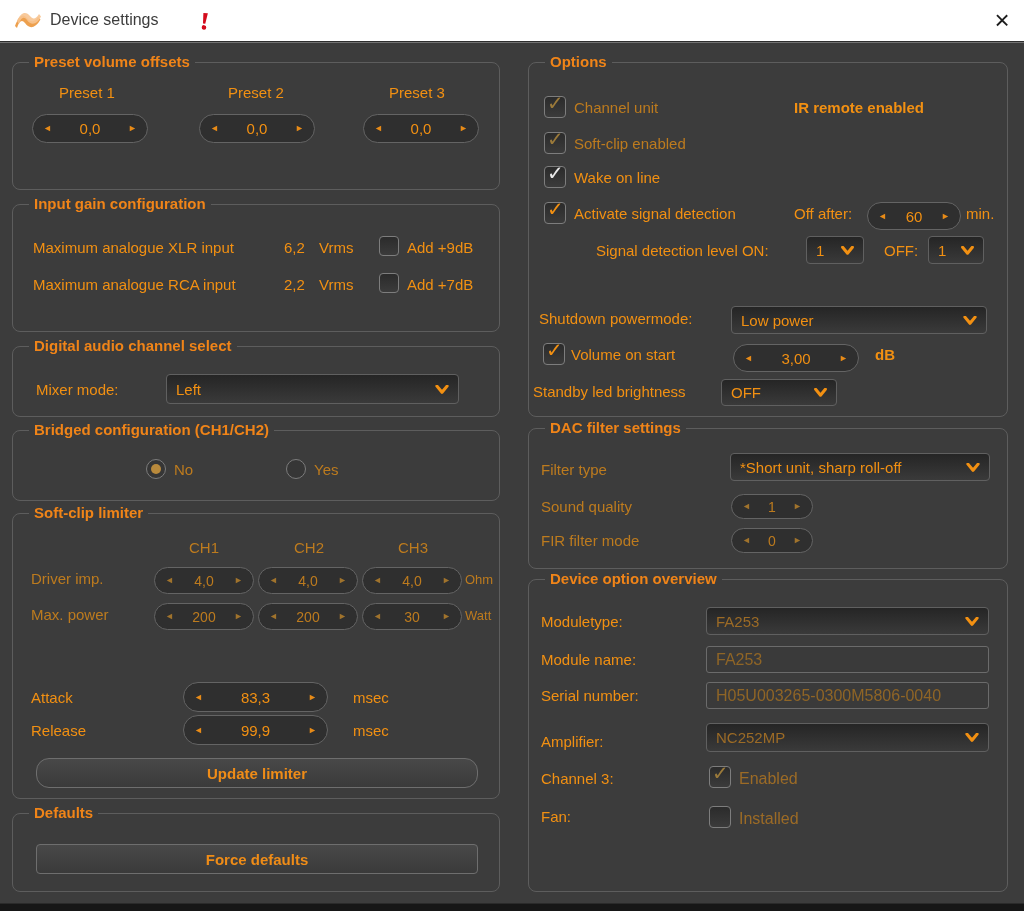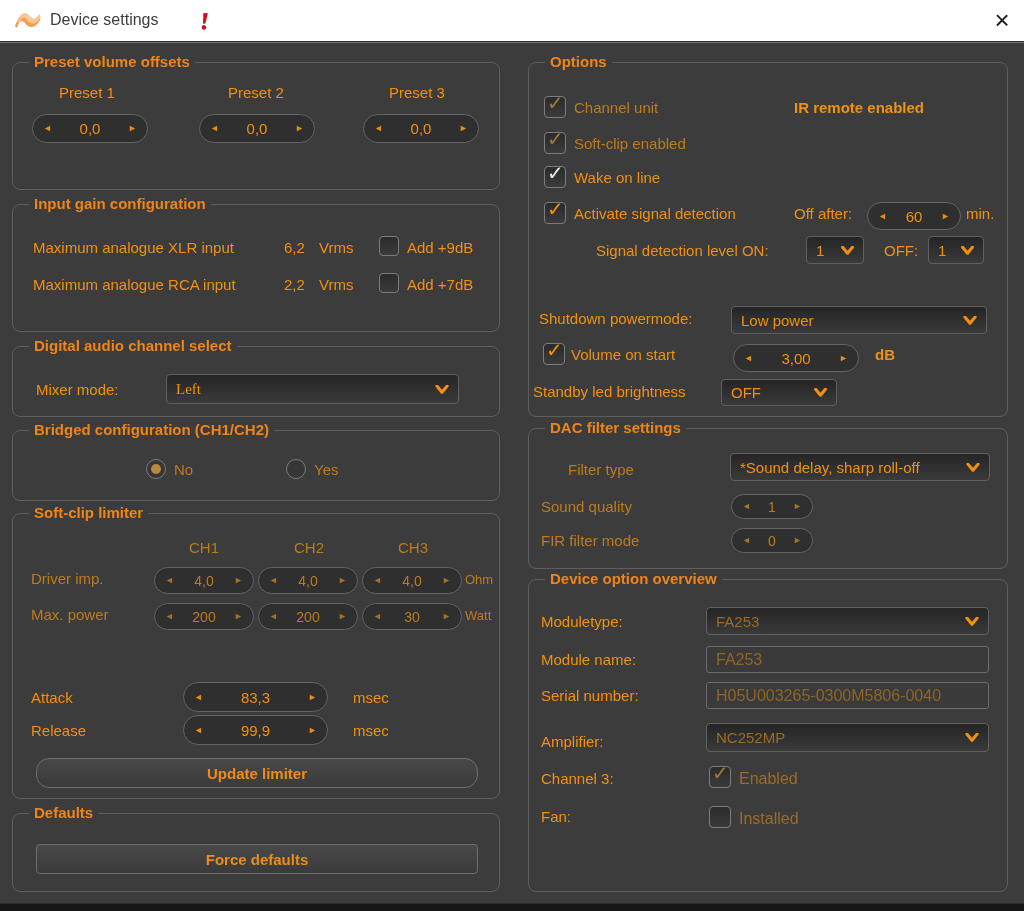--- a/index.html
+++ b/index.html
@@ -109,21 +109,21 @@
       <span class="lbl bright" style="left:20px;top:71px;">Maximum analogue RCA input</span>
       <span class="lbl bright" style="left:271px;top:71px;">2,2</span>
       <span class="lbl bright" style="left:306px;top:71px;">Vrms</span>
       <span class="cb" style="left:366px;top:68px;"></span>
       <span class="lbl bright" style="left:394px;top:71px;">Add +7dB</span>
     </div>
 
     <div class="group" style="left:12px;top:303px;width:488px;height:71px;">
       <span class="gtitle">Digital audio channel select</span>
       <span class="lbl bright" style="left:23px;top:34px;">Mixer mode:</span>
-      <div class="combo" style="left:153px;top:27px;width:293px;height:30px;font-family:Liberation Serif, serif;">
+      <div class="combo" style="left:153px;top:27px;width:293px;height:30px;">
         <span class="cv bright">Left</span>
         <svg class="chev" width="14" height="9" viewBox="0 0 12 8">
             <path d="M1.5 1 L6 6.5 L10.5 1" fill="none" stroke="#f29012" stroke-width="2.8" stroke-linecap="round" stroke-linejoin="round"></path>
           </svg>
       </div>
     </div>
 
     <div class="group" style="left:12px;top:387px;width:488px;height:71px;">
       <span class="gtitle">Bridged configuration (CH1/CH2)</span>
       <span class="radio sel" style="left:133px;top:28px;"></span>
@@ -267,23 +267,23 @@
       <div class="combo" style="left:192px;top:316px;width:116px;height:27px;">
         <span class="cv bright">OFF</span>
         <svg class="chev" width="13" height="9" viewBox="0 0 12 8">
             <path d="M1.5 1 L6 6.5 L10.5 1" fill="none" stroke="#f29012" stroke-width="2.8" stroke-linecap="round" stroke-linejoin="round"></path>
           </svg>
       </div>
     </div>
 
     <div class="group" style="left:528px;top:385px;width:480px;height:141px;">
       <span class="gtitle">DAC filter settings</span>
-      <span class="lbl mid" style="left:12px;top:32px;margin-left:27px;">Filter type</span>
+      <span class="lbl mid" style="left:12px;top:32px;">Filter type</span>
       <div class="combo" style="left:201px;top:24px;width:260px;height:28px;">
-        <span class="cv bright">*Sound delay, sharp roll-off</span>
+        <span class="cv bright">*Short unit, sharp roll-off</span>
         <svg class="chev" width="14" height="9" viewBox="0 0 12 8">
             <path d="M1.5 1 L6 6.5 L10.5 1" fill="none" stroke="#f29012" stroke-width="2.8" stroke-linecap="round" stroke-linejoin="round"></path>
           </svg>
       </div>
       <span class="lbl mid" style="left:12px;top:69px;">Sound quality</span>
       <div class="spin dimmed" style="left:202px;top:65px;width:82px;height:25px;">
         <span class="sa">◄</span>
         <span class="sv" style="font-size:14px;">1</span>
         <span class="sa">►</span>
       </div>

